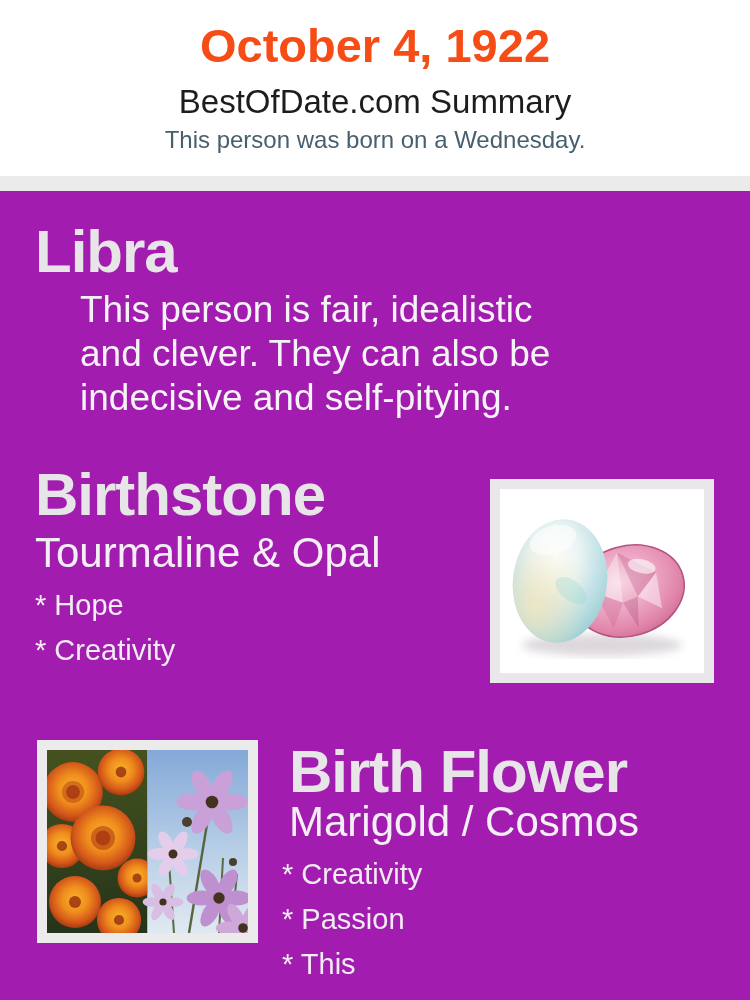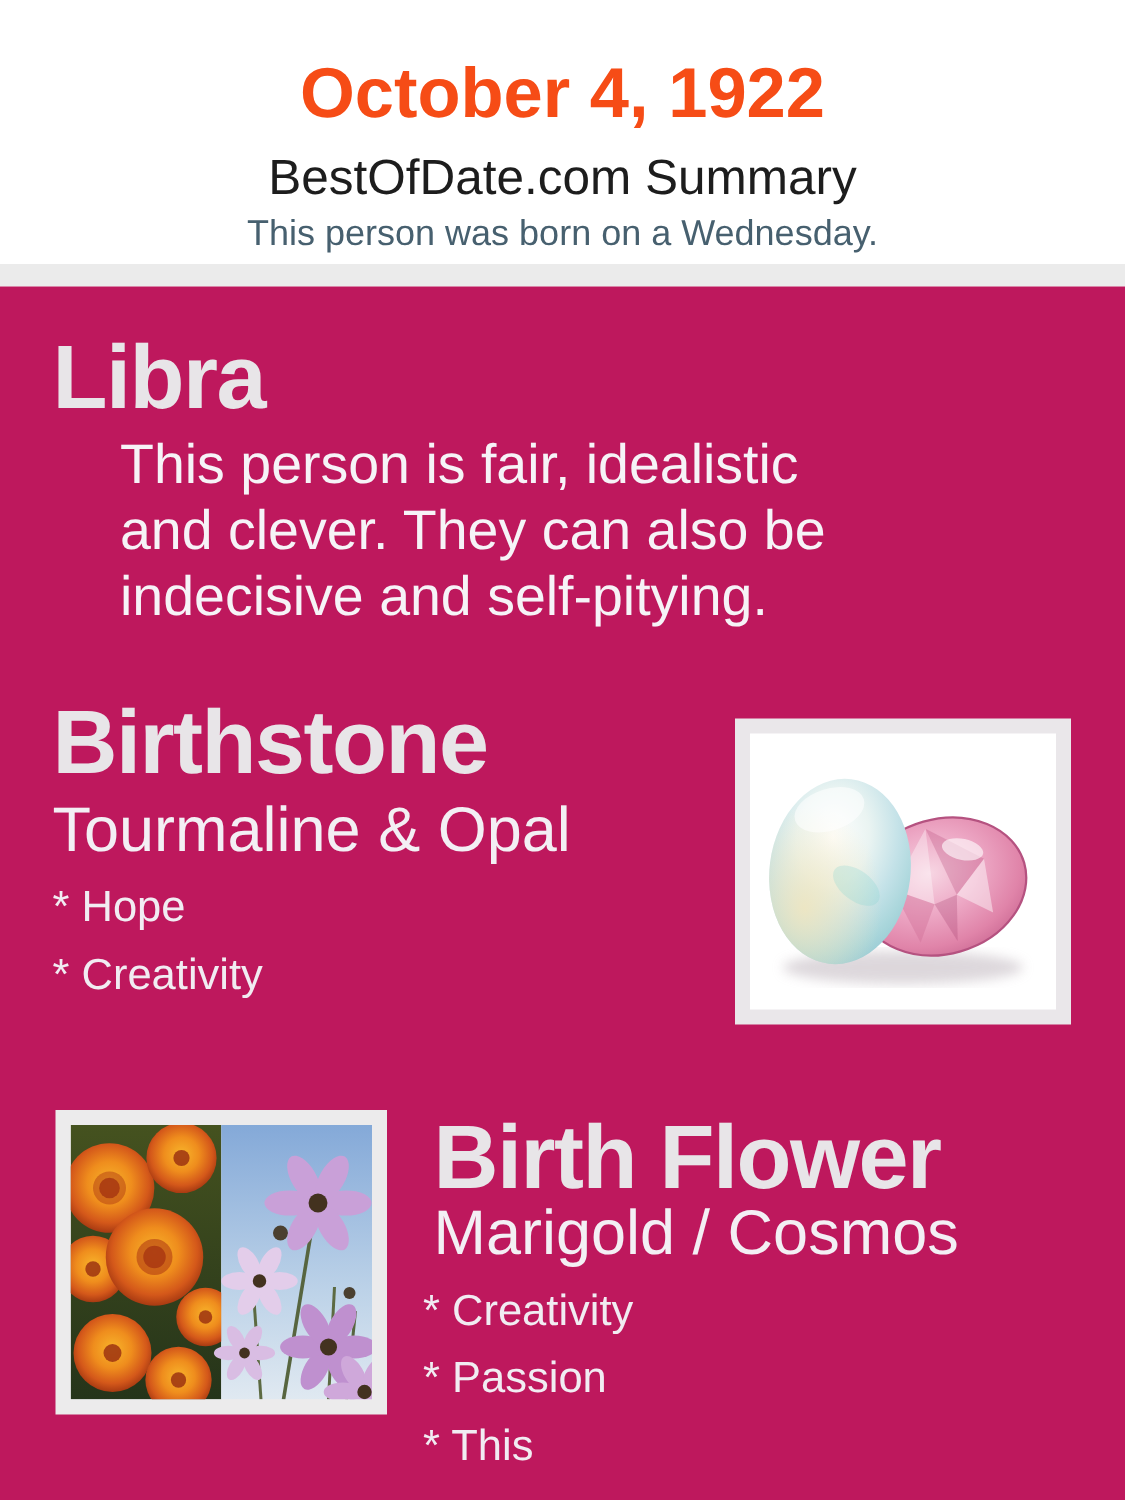--- a/index.html
+++ b/index.html
@@ -4,29 +4,29 @@
 <style>
   html,body{margin:0;padding:0;}
   body{
     width:750px;height:1000px;
     font-family:"Liberation Sans","DejaVu Sans",sans-serif;
     background:#ffffff;
   }
   .page{position:relative;width:750px;height:1000px;overflow:hidden;background:#ffffff;}
 
   
-  .header{position:absolute;top:16px;left:0;width:750px;height:176px;background:#ffffff;text-align:center;}
+  .header{position:absolute;top:0;left:0;width:750px;height:176px;background:#ffffff;text-align:center;}
   .date-title{padding-top:20px;font-size:47px;font-weight:bold;color:#f64c16;line-height:1.1;}
   .site-summary{margin-top:11px;font-size:33px;color:#1d1d1d;line-height:1.15;}
   .born-line{margin-top:5px;font-size:24px;color:#47606f;line-height:1.15;}
 
   .divider{position:absolute;top:176px;left:0;width:750px;height:15px;background:#ebebeb;}
 
   
-  .main{position:absolute;top:191px;left:0;width:750px;height:809px;background:#be185d;}
+  .main{position:absolute;top:191px;left:0;width:750px;height:809px;background:#a21caf;}
   .main .h2{position:absolute;font-size:60px;font-weight:bold;color:#e8e5e8;letter-spacing:-1px;line-height:1.15;}
   .main .sub{position:absolute;font-size:42px;color:#f3eff4;line-height:1.2;}
   .desc{position:absolute;left:35px;top:97px;font-size:37px;line-height:44px;color:#f6f3f7;margin-left:45px;}
   .trait-list{position:absolute;font-size:29px;line-height:45px;color:#f1ecf2;}
 
   #libra-heading{left:35px;top:26px;}
   #birthstone-heading{left:35px;top:269px;}
   #stones-name{left:35px;top:337px;}
   #birthstone-traits{left:35px;top:392px;}
   #birthflower-heading{left:289px;top:546px;}

